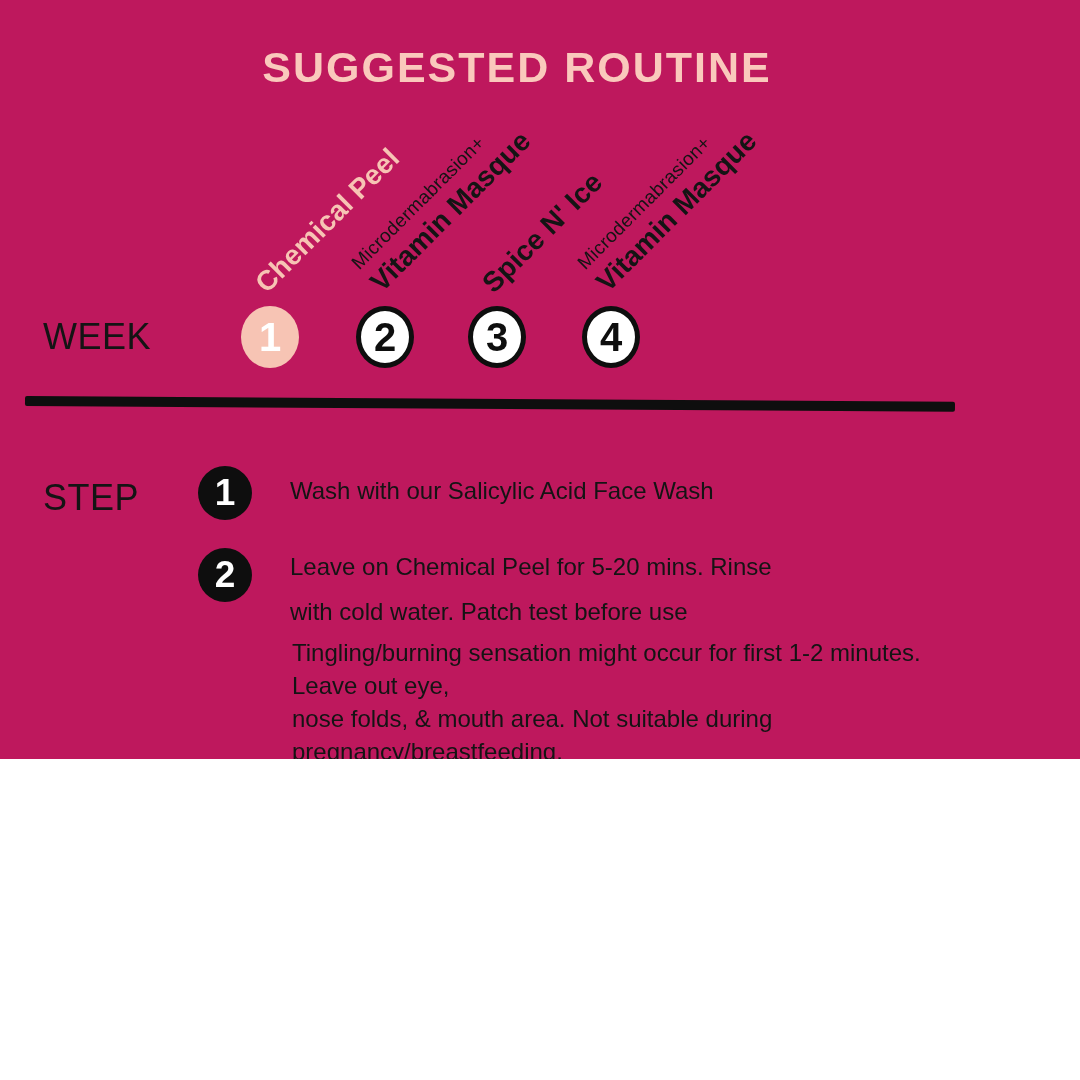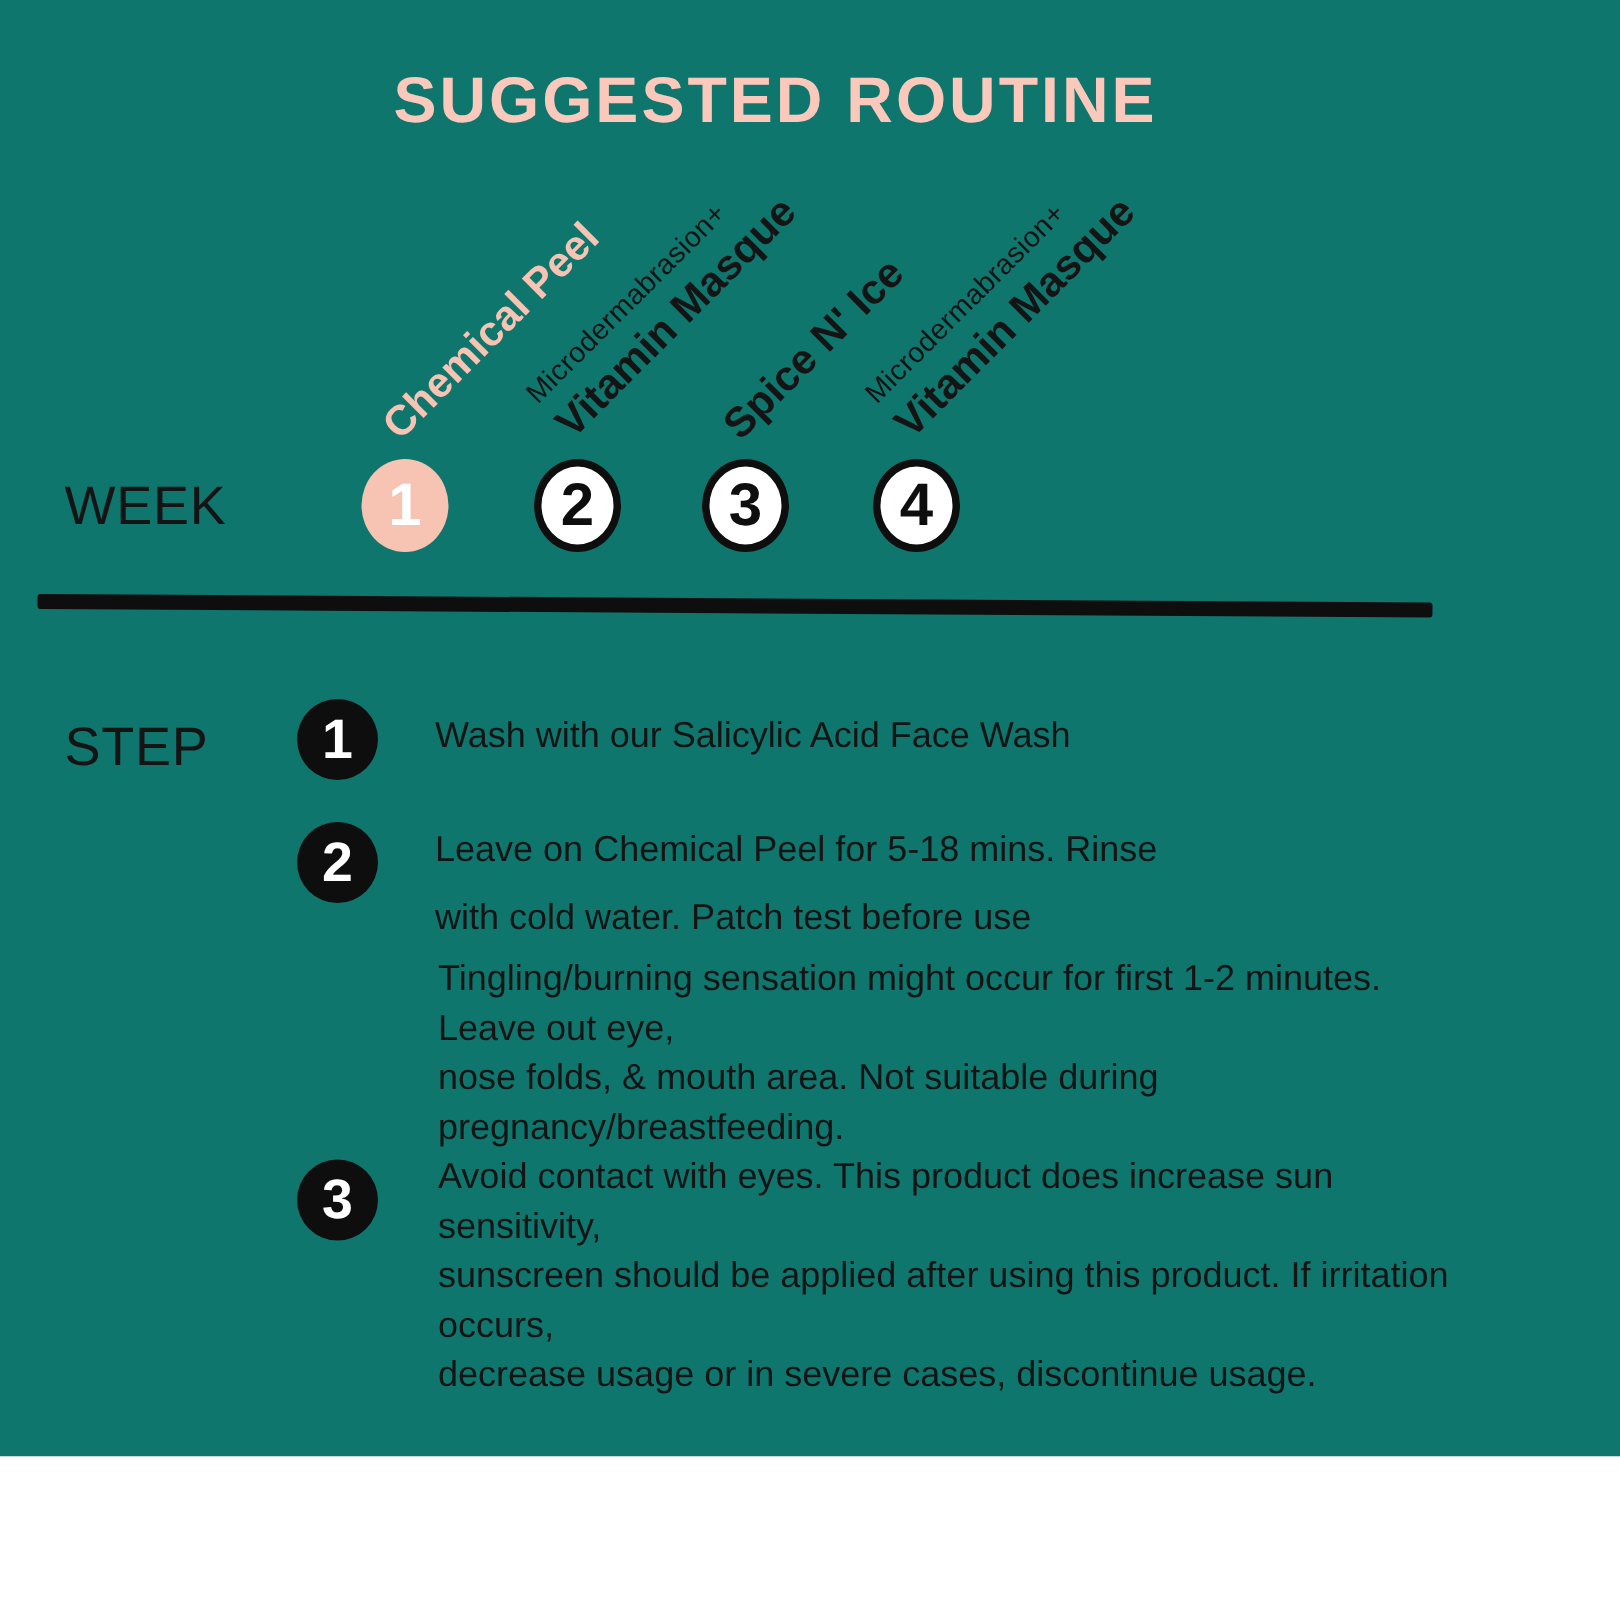--- a/index.html
+++ b/index.html
@@ -5,22 +5,22 @@
   html, body {
     margin: 0;
     padding: 0;
     background: #ffffff;
     font-family: "Liberation Sans", sans-serif;
     color: #141414;
   }
   .canvas {
     position: relative;
     width: 1080px;
-    height: 971px;
-    background: #0f766e;
+    height: 759px;
+    background: #be185d;
     overflow: hidden;
   }
   .title {
     position: absolute;
     left: 0;
     top: 44px;
     width: 1034px;
     text-align: center;
     font-size: 43px;
     line-height: 1.1;
@@ -187,21 +187,21 @@
   <div class="wk-circle outline wk-c4">4</div>
 
   <div class="divider"></div>
 
   <div class="side-label step-word">STEP</div>
 
   <div class="step-circle step-c1">1</div>
   <div class="step-text step-t1">Wash with our Salicylic Acid Face Wash</div>
 
   <div class="step-circle step-c2">2</div>
-  <div class="step-text step-t2">Leave on Chemical Peel for 5-18 mins. Rinse
+  <div class="step-text step-t2">Leave on Chemical Peel for 5-20 mins. Rinse
 with cold water. Patch test before use</div>
   <div class="note note-small">Tingling/burning sensation might occur for first 1-2 minutes. Leave out eye,
 nose folds, &amp; mouth area. Not suitable during pregnancy/breastfeeding.
 Avoid contact with eyes. This product does increase sun sensitivity,
 sunscreen should be applied after using this product. If irritation occurs,
 decrease usage or in severe cases, discontinue usage.</div>
 
   <div class="step-circle step-c3">3</div>
 
 </div>

